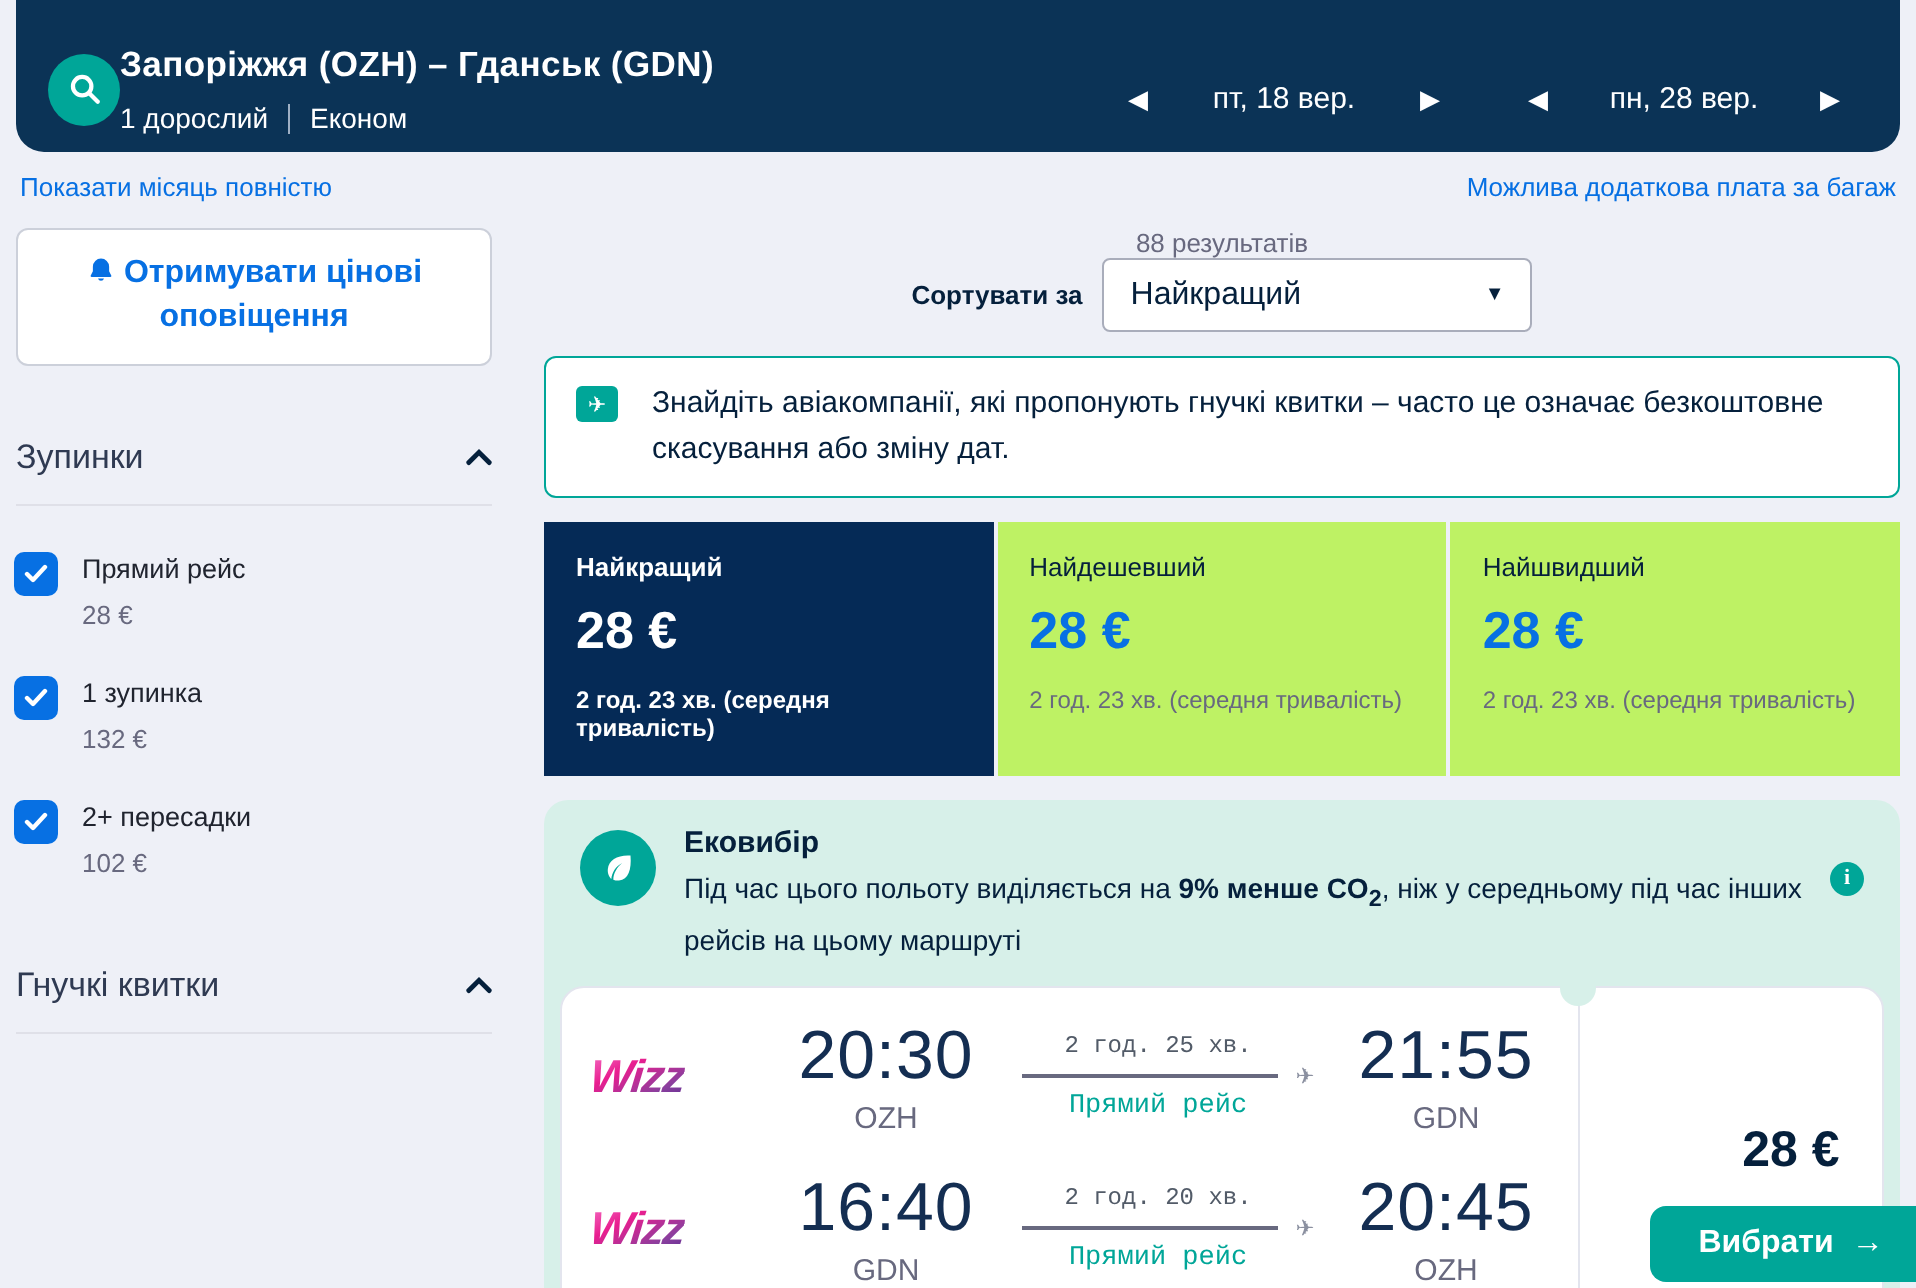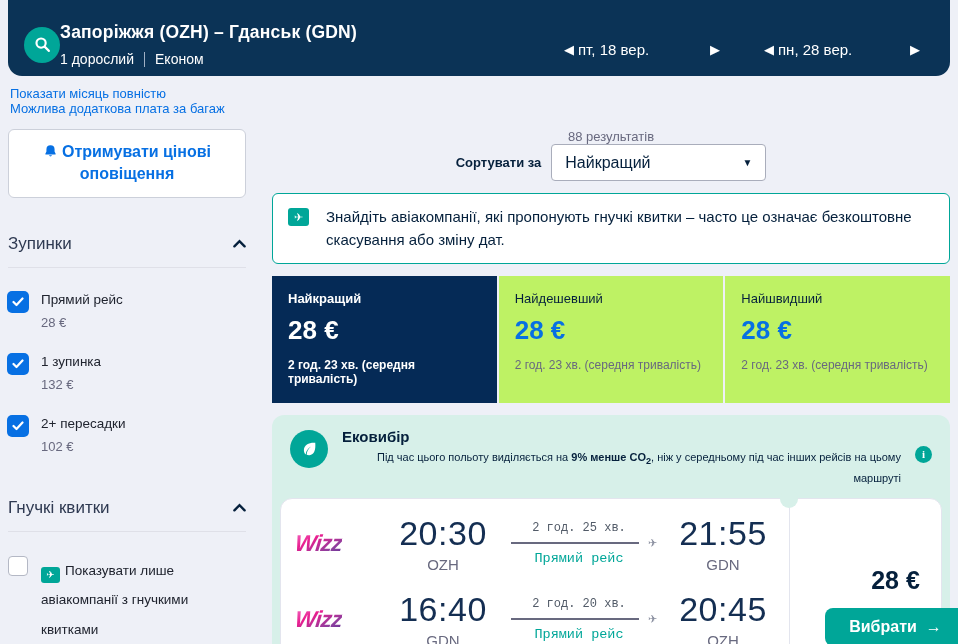--- a/index.html
+++ b/index.html
@@ -12,24 +12,24 @@
             display:flex; justify-content:space-between; padding:13px 26px 0 16px; }
   .hdr-left { display:flex; gap:0; align-items:center; }
   .search-circle { width:36px; height:36px; border-radius:50%; background:#00a698;
                    display:flex; align-items:center; justify-content:center; flex:none; cursor:pointer; }
   .hdr-title { color:#fff; font-size:17.5px; font-weight:bold; letter-spacing:.2px; }
   .hdr-sub { color:#fff; font-size:14px; margin-top:8px; display:flex; align-items:center; gap:10px; }
   .hdr-sep { width:1px; height:15px; background:#9fb0c4; display:inline-block; }
   .dates { display:flex; gap:36px; padding-top:10px; }
   .date-nav { display:flex; align-items:center; }
   .date-arrow { color:#fff; font-size:13px; cursor:pointer; padding:2px 4px; line-height:1; }
-  .date-label { color:#fff; font-size:15px; width:128px; }
-
-  
-  .linkrow { display:flex; justify-content:space-between; margin:10px 10px 0;flex-direction:column; }
+  .date-label { color:#fff; font-size:15px; width:128px; text-align:center; }
+
+  
+  .linkrow { display:flex; justify-content:space-between; margin:10px 10px 0; }
   .linkrow a { color:#0770e3; font-size:13px; text-decoration:none; cursor:pointer; }
 
   
   .content { display:flex; margin:13px 8px 0; gap:26px; }
   .sidebar { width:238px; flex:none; }
   .main { flex:1; min-width:0; }
 
   
   .alert-btn { width:100%; background:#fff; border:1px solid #ccd0da; border-radius:6px;
                padding:11px 8px; color:#0770e3; font-weight:bold; font-size:16px; line-height:1.4;
@@ -74,21 +74,21 @@
   .tab .td { font-size:12px; color:#68697f; margin-top:12px; }
   .tab.selected { background:#052a56; }
   .tab.selected .tl, .tab.selected .tp, .tab.selected .td { color:#fff; }
   .tab.selected .tl, .tab.selected .td { font-weight:bold; }
 
   .eco { margin-top:12px; background:#d7f0e9; border-radius:12px; padding:13px 8px 10px; }
   .eco-head { display:flex; gap:14px; align-items:flex-start; padding:0 10px 0 10px; }
   .eco-circle { width:38px; height:38px; border-radius:50%; background:#00a698; flex:none;
                 display:flex; align-items:center; justify-content:center; margin-top:2px; }
   .eco-title { font-size:15px; font-weight:bold; color:#05203c; }
-  .eco-desc { font-size:11px; color:#05203c; line-height:1.65; margin-top:3px; max-width:560px;text-align:right; }
+  .eco-desc { font-size:14px; color:#05203c; line-height:1.65; margin-top:3px; max-width:560px; }
   .info-ic { margin-left:auto; width:17px; height:17px; border-radius:50%; background:#00a698;
              color:#fff; font-size:11px; font-weight:bold; font-family:"Liberation Serif",serif;
              display:flex; align-items:center; justify-content:center; cursor:pointer; margin-top:18px; flex:none; }
 
   .card { margin-top:11px; background:#fff; border-radius:12px; display:flex;
           border:1px solid #e3e5ee; position:relative; cursor:pointer; }
   .card-left { flex:1; padding:15px 18px 8px 14px; }
   .leg { display:flex; align-items:center; }
   .leg + .leg { margin-top:17px; }
   .logo-cell { width:100px; flex:none; }
@@ -209,26 +209,20 @@
         </div>
       </div>
 
       <div class="side-section" style="margin-top:44px;">
         <div class="side-head">
           <span class="t">Гнучкі квитки</span>
           <svg width="13" height="9" viewBox="0 0 14 9" fill="none" stroke="#05203c" stroke-width="2.6" stroke-linecap="round">
               <polyline points="1.5,7.5 7,2 12.5,7.5"></polyline>
             </svg>
         </div>
-        <div class="check-item">
-          <span class="cbox off"></span>
-          <div class="flexlbl">
-            <span class="ticket-ic">✈</span><span>Показувати лише авіакомпанії з гнучкими квитками</span>
-          </div>
-        </div>
       </div>
 
       
     </div>
 
     <div class="main">
       <div class="results-row">
         <span class="res-count">88 результатів</span>
         <div class="sort-wrap">
           <span class="sort-lbl">Сортувати за</span>

